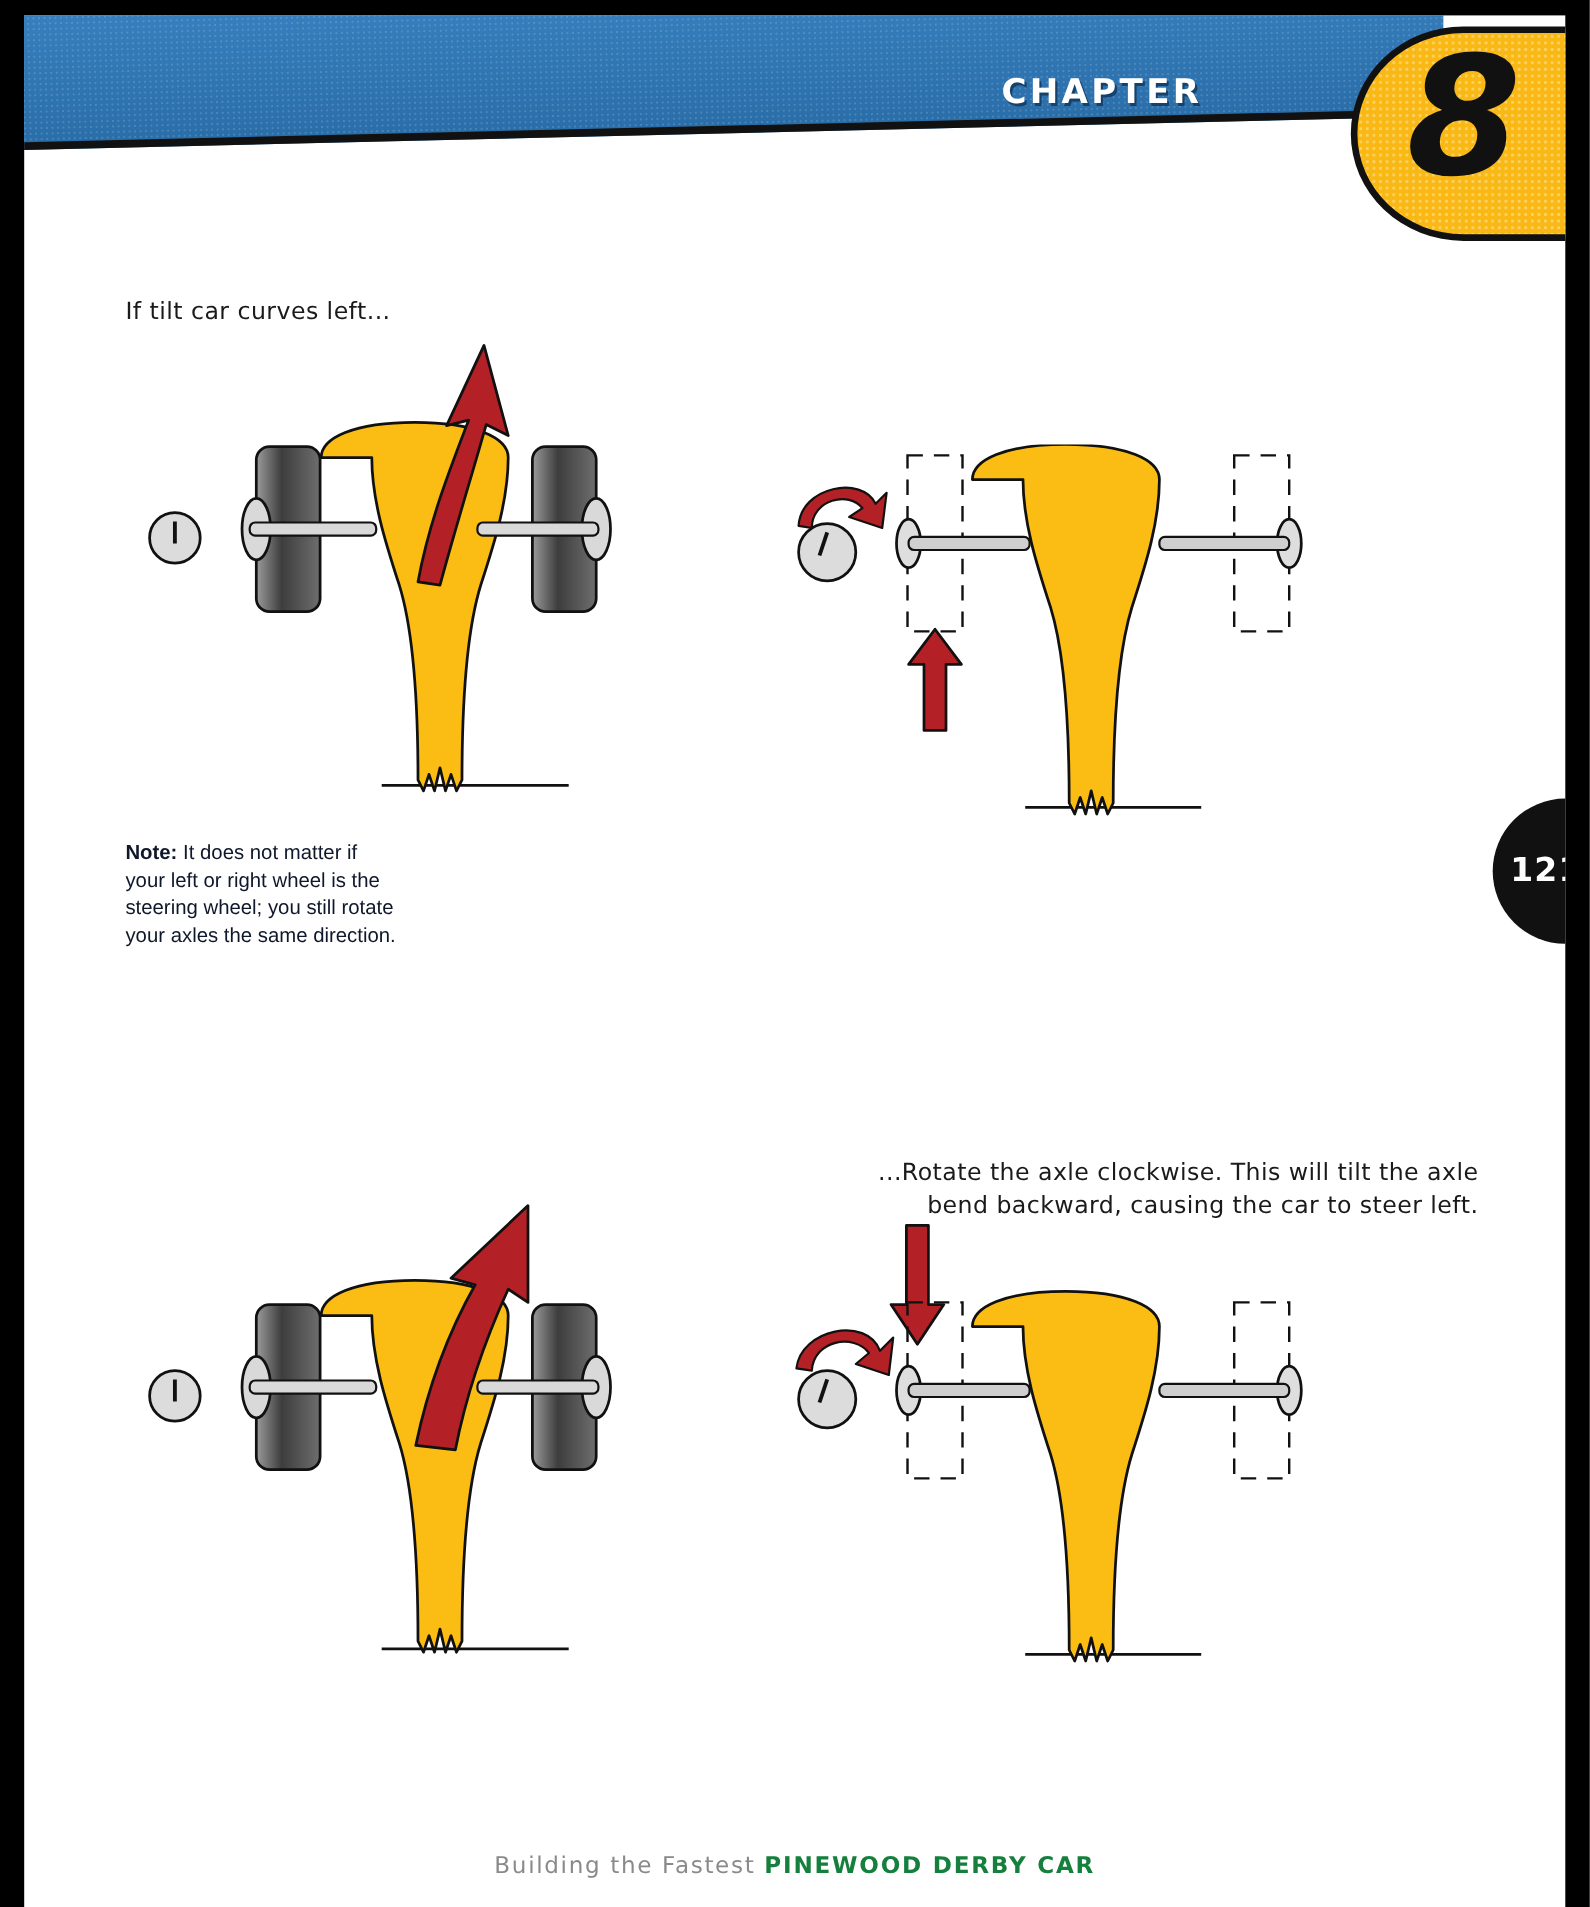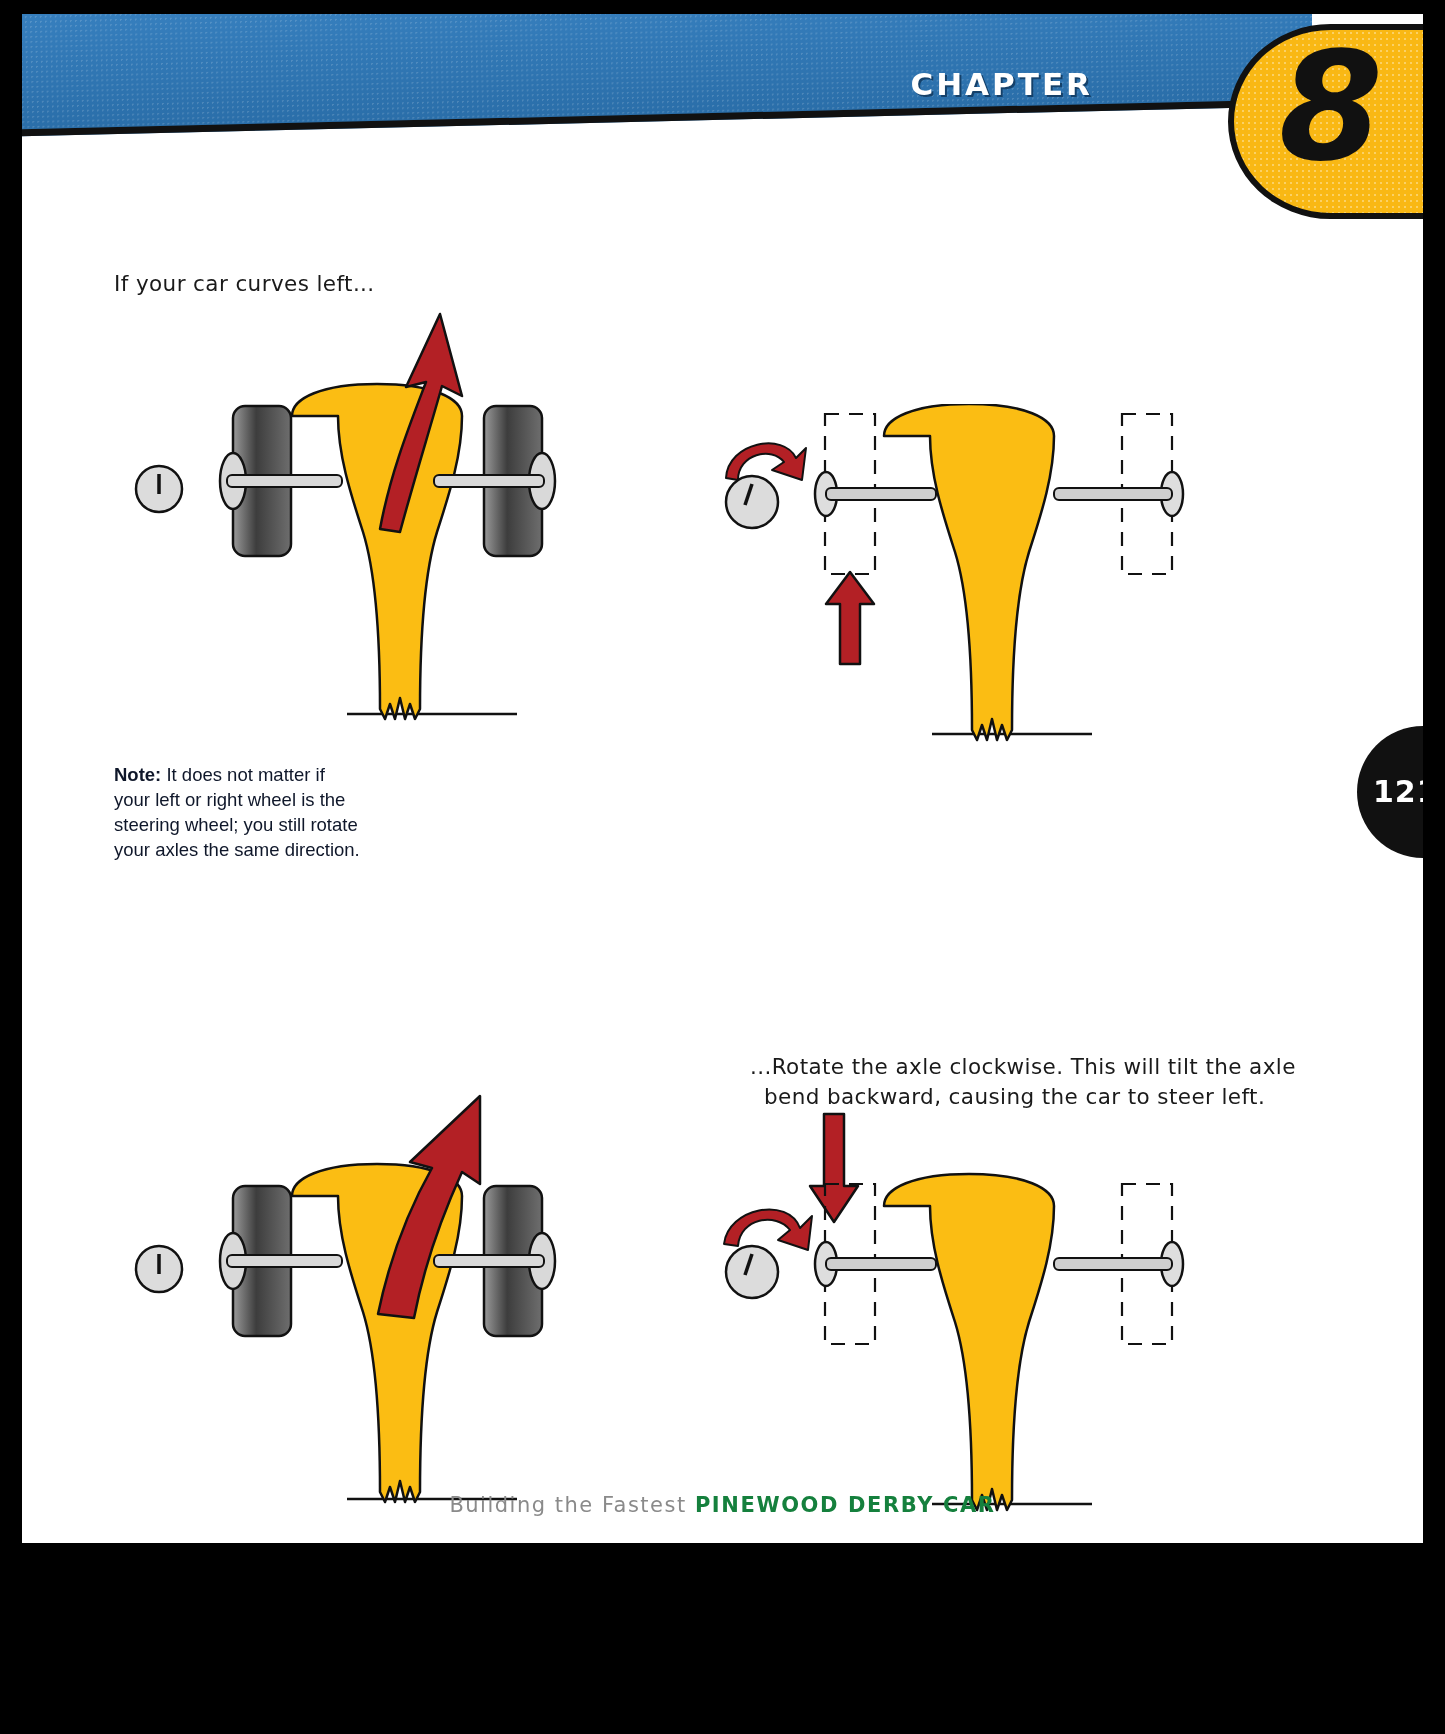--- a/index.html
+++ b/index.html
@@ -12,21 +12,21 @@
     height: 1734px;
     position: relative;
     font-family: "DejaVu Sans", sans-serif;
     overflow: hidden;
   }
   .page {
     position: absolute;
     left: 22px;
     top: 14px;
     width: 1401px;
-    height: 1529px;
+    height: 1720px;
     background: #ffffff;
     overflow: hidden;
   }
   
   .header-band {
     position: absolute;
     left: 0;
     top: 0;
     width: 1290px;
     height: 130px;
@@ -149,21 +149,21 @@
     <div class="blue"></div>
   </div>
   <div class="chapter-word">CHAPTER</div>
   <div class="chapter-badge"></div>
   <div class="chapter-num">8</div>
 
   <div class="page-tab">
     <span>121</span>
   </div>
 
-  <div class="caption" style="left:92px; top:255px; width:330px;">If your car curves left...</div>
+  <div class="caption" style="left:92px; top:255px; width:330px;">If tilt car curves left...</div>
 
   <svg class="fig" style="left:110px; top:250px;" width="530" height="520" viewBox="0 0 530 520">
 
     <line x1="215" y1="450" x2="385" y2="450" stroke="#111" stroke-width="2.5"></line>
 
     <path d="M178,152 C178,140 200,128 237,128 L262,128 C299,128 321,140 321,152
              C321,200 306,250 296,300 C289,340 286,390 286,440
              L281,452 L277,437 L272,452 L268,430 L262,452 L258,437 L252,452 L249,440
              C249,390 246,340 239,300 C229,250 214,200 214,152 Z" fill="none"></path>
     <path d="M160,152 C160,134 190,120 245,120 C300,120 330,134 330,152
@@ -243,21 +243,21 @@
              C262,180 244,230 234,282 Z" fill="#b32025" stroke="#111" stroke-width="2.5" stroke-linejoin="round" transform="translate(48,-8)"></path>
     <defs>
       <linearGradient id="wheelGradB" x1="0" y1="0" x2="1" y2="0">
         <stop offset="0%" stop-color="#9b9b9b"></stop>
         <stop offset="40%" stop-color="#3d3d3d"></stop>
         <stop offset="100%" stop-color="#6e6e6e"></stop>
       </linearGradient>
     </defs>
   </svg>
 
-  <div class="caption" style="left:728px; top:1038px; width:580px; text-indent:-14px; padding-left:14px;">...Rotate the axle clockwise. This will tilt the axle bend backward, causing the car to steer left.</div>
+  <div class="caption" style="left:728px; top:1038px; width:580px; text-indent:-14px; padding-left:14px;text-align:right;">...Rotate the axle clockwise. This will tilt the axle bend backward, causing the car to steer left.</div>
 
   <svg class="fig" style="left:700px; top:1090px;" width="560" height="460" viewBox="0 0 560 460">
     <line x1="210" y1="400" x2="370" y2="400" stroke="#111" stroke-width="2.5"></line>
 
     <path d="M102,10 L102,82 L88,82 L112,118 L136,82 L122,82 L122,10 Z" fill="#b32025" stroke="#111" stroke-width="2.5" stroke-linejoin="round"></path>
 
     <path d="M162,102 C162,84 192,70 247,70 C302,70 332,84 332,102
              C332,140 320,178 307,218 C294,260 290,332 290,396
              L285,406 L280,391 L275,406 L270,385 L265,406 L260,391 L255,406 L250,396
              C250,332 246,260 233,218 C220,178 208,140 208,102 Z" fill="#fbbd13" stroke="#111" stroke-width="2.5" stroke-linejoin="round"></path>

